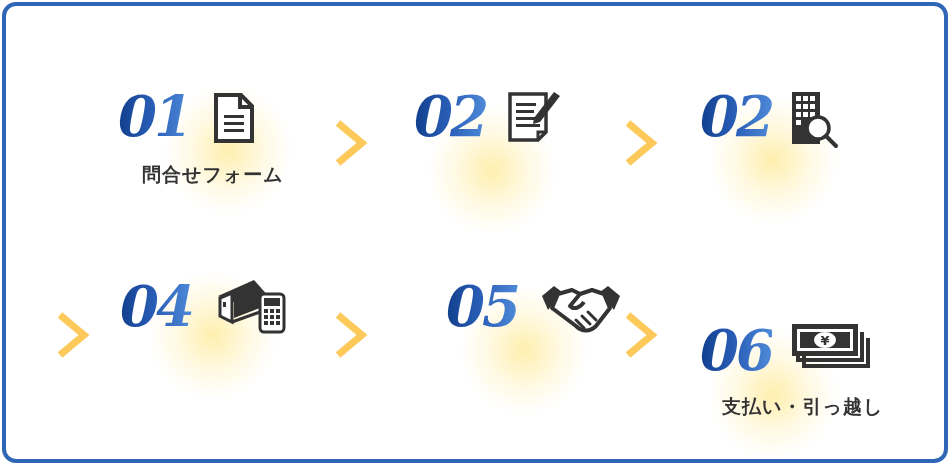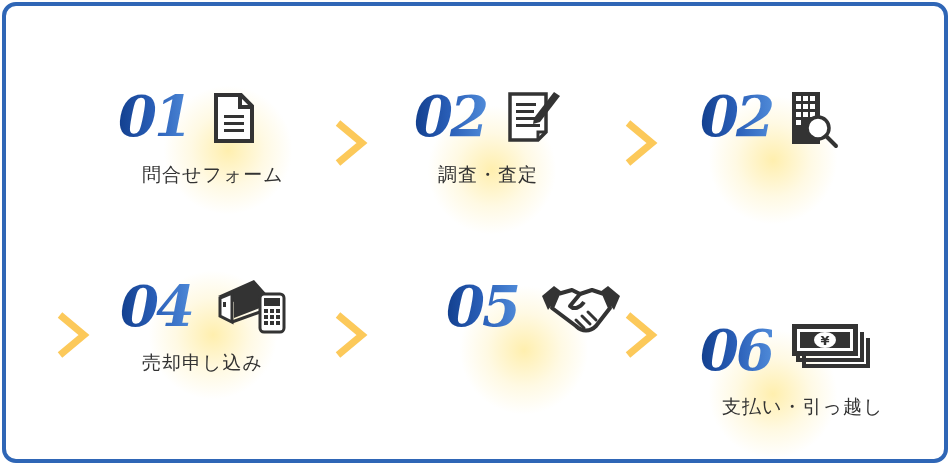--- a/index.html
+++ b/index.html
@@ -3,21 +3,21 @@
 <meta charset="utf-8">
 <style>
   html,body{margin:0;padding:0;background:#fff;}
   body{width:950px;height:465px;overflow:hidden;font-family:"DejaVu Sans",sans-serif;}
   .frame{position:absolute;left:2px;top:2px;width:938px;height:453px;border:4px solid #2f66b6;border-radius:14px;background:#fff;}
   .step{position:absolute;width:220px;height:140px;}
   .glow{position:absolute;width:130px;height:130px;border-radius:50%;
     background:radial-gradient(circle,rgba(255,236,160,0.85) 0%,rgba(255,244,200,0.5) 40%,rgba(255,255,255,0) 70%);}
   .num{position:absolute;font-family:"DejaVu Serif",serif;font-style:italic;font-weight:bold;font-size:56px;line-height:56px;
     letter-spacing:-3px;background:linear-gradient(90deg,#123f8e 0%,#2a5fb8 50%,#4f8ad8 100%);-webkit-background-clip:text;background-clip:text;color:transparent;}
-  .label{position:absolute;font-family:"DejaVu Sans",sans-serif;font-weight:normal;font-size:19px;color:#333;white-space:nowrap;letter-spacing:1px;text-align:center;}
+  .label{position:absolute;font-family:"DejaVu Sans",sans-serif;font-weight:bold;font-size:19px;color:#333;white-space:nowrap;letter-spacing:1px;text-align:center;}
   .icon{position:absolute;}
   .arrow{position:absolute;width:40px;height:50px;}
 </style>
 </head>
 <body>
 
 <div class="frame"></div>
 
 <div class="step" style="left:118px;top:80px;">
   <div class="glow" style="left:45px;top:5px;"></div>
@@ -41,21 +41,20 @@
   <div class="num" style="left:2px;top:8px;">02</div>
   <svg class="icon" style="left:94px;top:6px;" width="56" height="60" viewBox="0 0 56 60">
     <path d="M4 8 H40 V46 L32 54 H4 Z" fill="#fff" stroke="#333" stroke-width="3.5"></path>
     <path d="M32 54 V46 H40" fill="none" stroke="#333" stroke-width="3"></path>
     <rect x="10" y="17" width="20" height="3" fill="#333"></rect>
     <rect x="10" y="24" width="18" height="3" fill="#333"></rect>
     <rect x="10" y="31" width="24" height="3" fill="#333"></rect>
     <rect x="10" y="38" width="24" height="3" fill="#333"></rect>
     <path d="M28 32 L48 6 L54 10 L34 36 L27 38 Z" fill="#333"></path>
   </svg>
-  <div class="label" style="left:26px;top:82px;">調査・査定</div>
 </div>
 
 <svg class="arrow" style="left:620px;top:118px;" viewBox="0 0 40 50">
   <polyline points="8,5 32,25 8,45" fill="none" stroke="#fcc95a" stroke-width="7"></polyline>
 </svg>
 
 <div class="step" style="left:698px;top:80px;">
   <div class="glow" style="left:10px;top:15px;"></div>
   <div class="num" style="left:2px;top:8px;">02</div>
   <svg class="icon" style="left:92px;top:10px;" width="50" height="60" viewBox="0 0 50 60">
@@ -97,21 +96,20 @@
         <rect x="56" y="33" width="4" height="4"></rect>
         <rect x="62" y="33" width="4" height="4"></rect>
       <rect x="50" y="39" width="4" height="4"></rect>
         <rect x="56" y="39" width="4" height="4"></rect>
         <rect x="62" y="39" width="4" height="4"></rect>
       <rect x="50" y="45" width="4" height="4"></rect>
         <rect x="56" y="45" width="4" height="4"></rect>
         <rect x="62" y="45" width="4" height="4"></rect>
     </g>
   </svg>
-  <div class="label" style="left:24px;top:80px;">売却申し込み</div>
 </div>
 
 <svg class="arrow" style="left:330px;top:310px;" viewBox="0 0 40 50">
   <polyline points="8,5 32,25 8,45" fill="none" stroke="#fcc95a" stroke-width="7"></polyline>
 </svg>
 
 <div class="step" style="left:412px;top:270px;margin-left:32px;">
   <div class="glow" style="left:15px;top:15px;"></div>
   <div class="num" style="left:2px;top:8px;">05</div>
   <svg class="icon" style="left:96px;top:12px;" width="82" height="52" viewBox="0 0 82 52">

